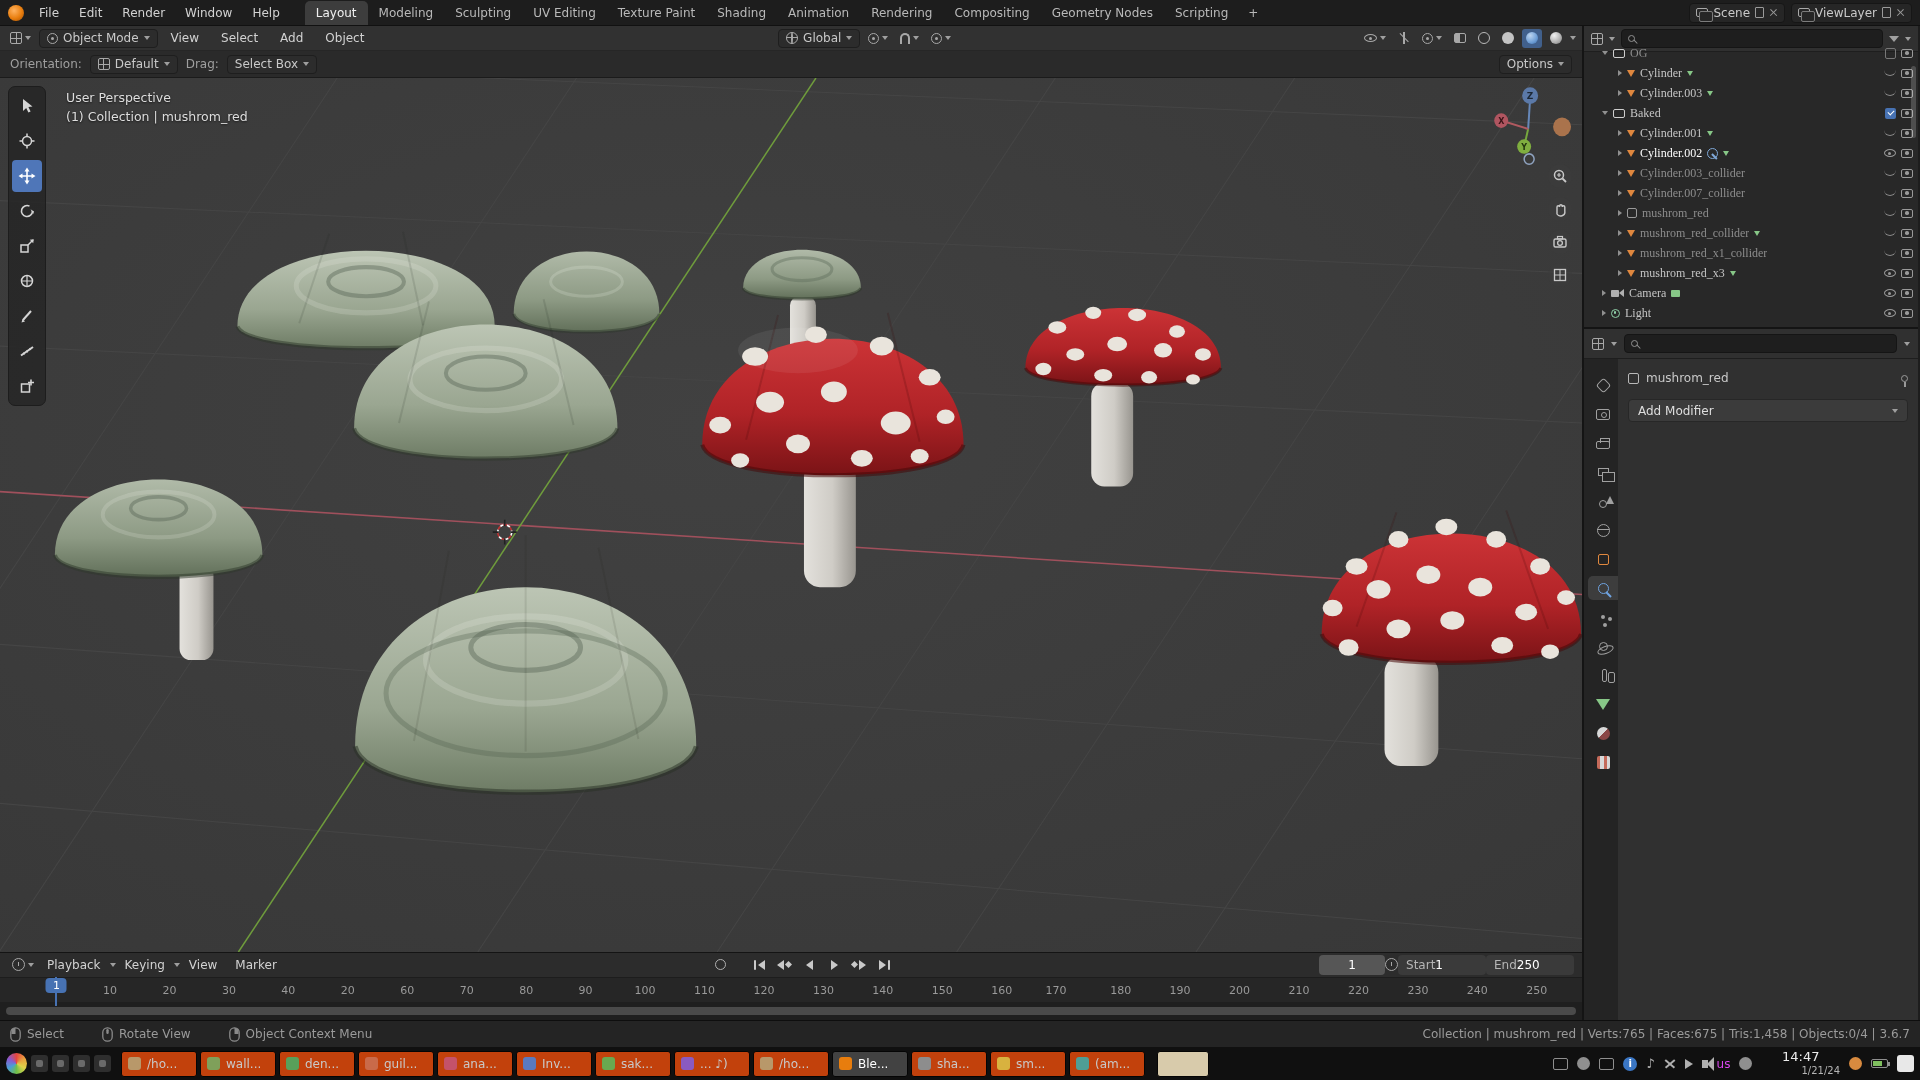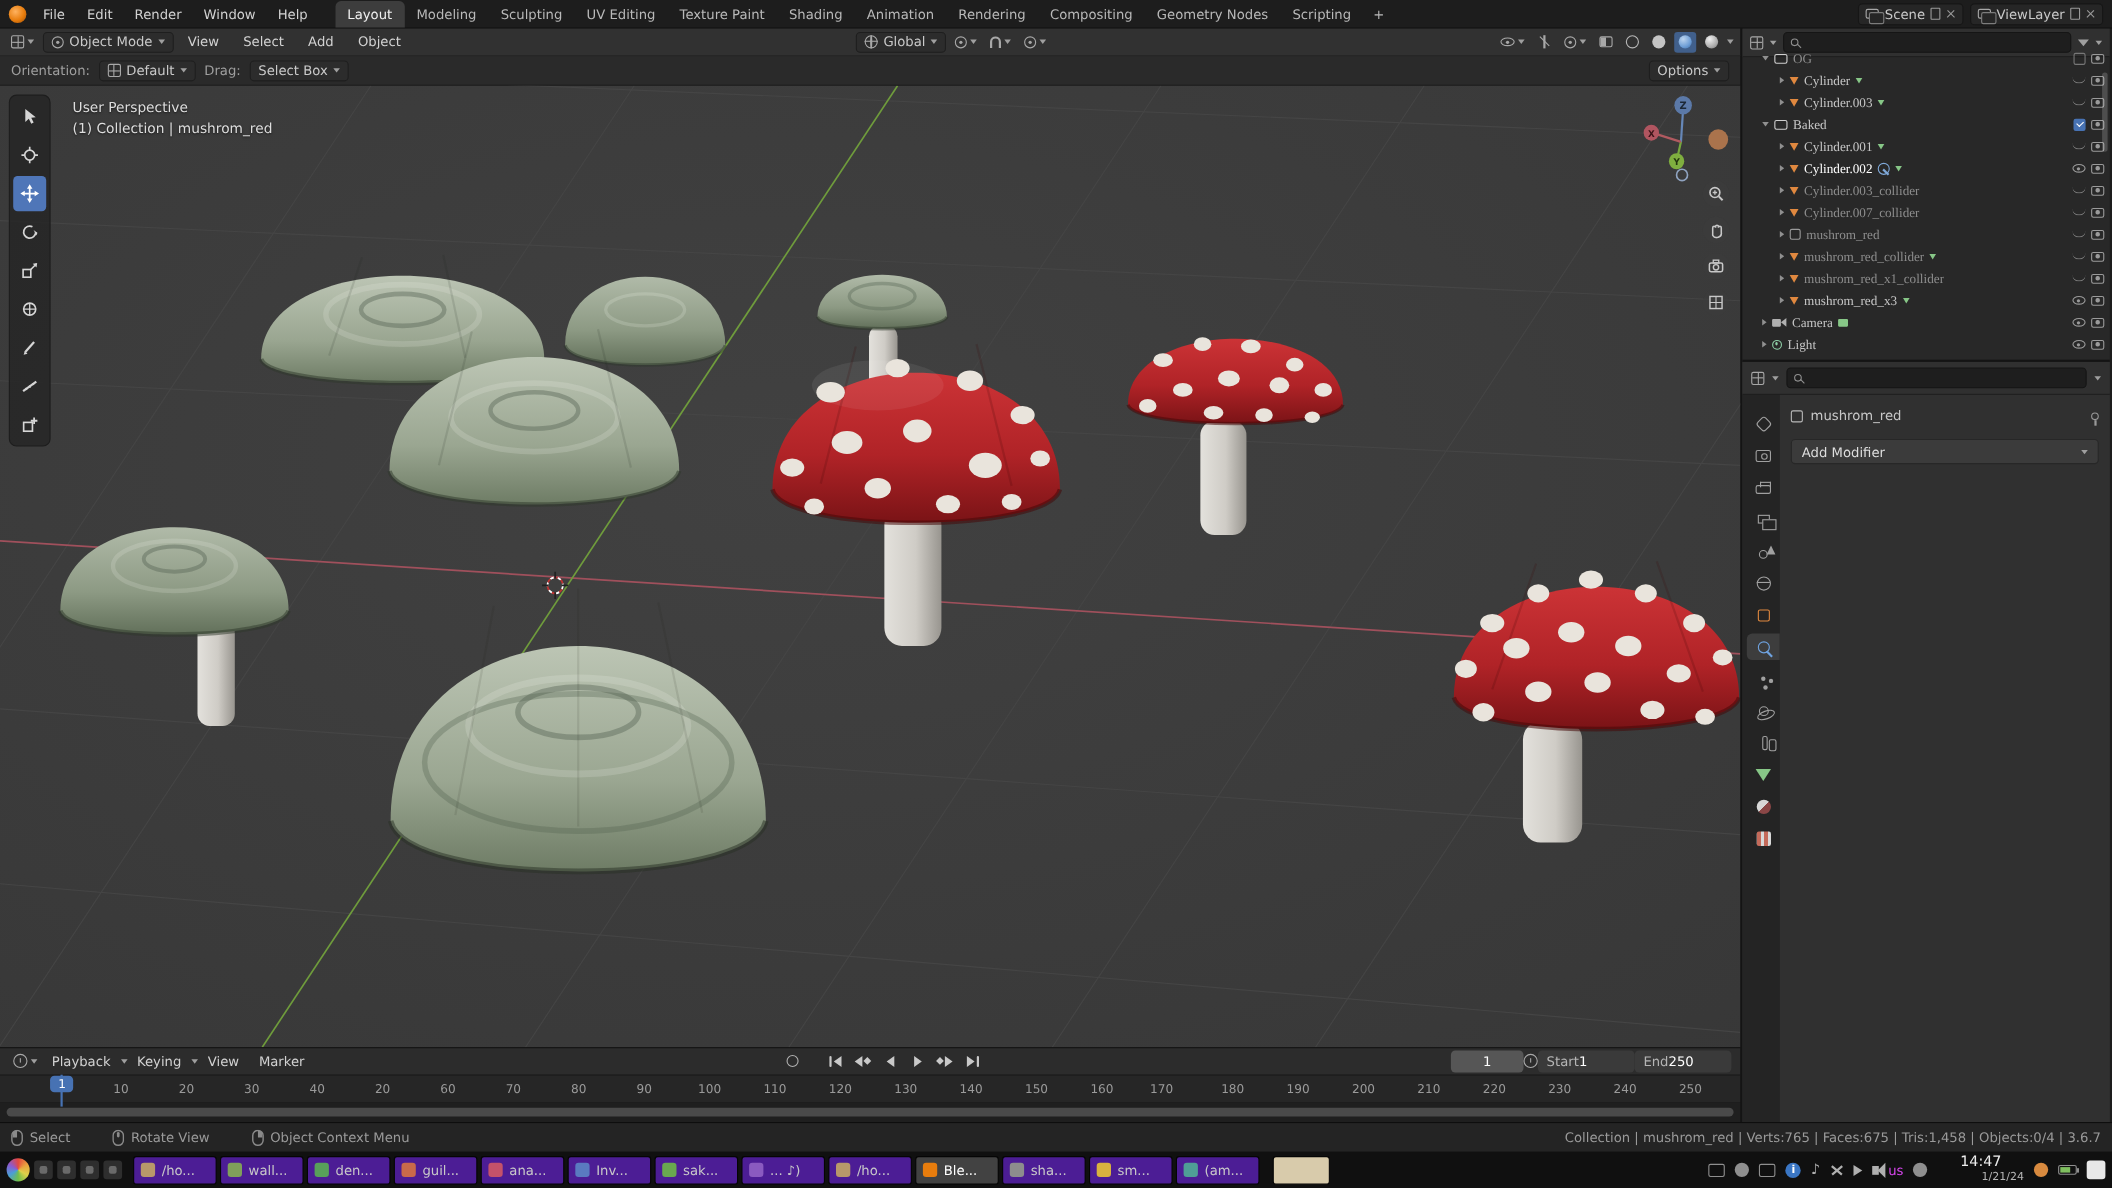--- a/index.html
+++ b/index.html
@@ -189,21 +189,21 @@
   .statusbar { height:27px; background:#242424; border-top:1px solid #0e0e0e; display:flex; align-items:center; gap:10px; padding:0 10px; color:#9a9a9a; }
   .hint { display:flex; align-items:center; gap:6px; margin-right:28px; }
   .sb-info { margin-left:auto; color:#9a9a9a; }
 
   
   .taskbar { height:33px; background:#101010; display:flex; align-items:center; gap:4px; padding:0 6px; }
   .launcher { width:21px; height:21px; border-radius:50%; background:conic-gradient(#e5473f,#e8a33f,#ded24a,#6fbf4a,#4a9ed6,#8a5ad0,#e5473f); }
   .pin-ic { width:17px; height:17px; border-radius:3px; background:#2e2e2e; position:relative; }
   .pin-ic::after { content:""; position:absolute; left:5px; top:5px; width:7px; height:7px; border-radius:2px; background:#6a6a6a; }
   .twins { display:flex; align-items:center; gap:3px; margin-left:6px; }
-  .twin { width:76px; height:26px; background:#4c1d95; border:1px solid #050505; border-radius:3px; display:flex; align-items:center; gap:6px; padding:0 6px; }
+  .twin { width:76px; height:26px; background:#c2410c; border:1px solid #050505; border-radius:3px; display:flex; align-items:center; gap:6px; padding:0 6px; }
   .twin.active { background:#424242; }
   .twicon { width:13px; height:13px; border-radius:3px; flex:none; }
   .twlabel { color:#c9c9c9; white-space:nowrap; overflow:hidden; font-size:12px; }
   .twin.active .twlabel { color:#fff; }
   .blankwin { width:52px; height:26px; background:#d8cbab; border-radius:3px; border:1px solid #050505; margin-left:8px; }
   .tray { margin-left:auto; display:flex; align-items:center; gap:9px; }
   .tray-ic { width:15px; height:12px; border:1.4px solid #8f8f8f; border-radius:2px; }
   .tray-dot { width:13px; height:13px; border-radius:50%; background:#8f8f8f; }
   .tray-info { width:14px; height:14px; border-radius:50%; background:#3a76c4; color:#fff; font-size:10px; display:flex; align-items:center; justify-content:center; font-weight:bold; }
   .tray-play { width:0; height:0; border-top:5px solid transparent; border-bottom:5px solid transparent; border-left:8px solid #b0b0b0; }

